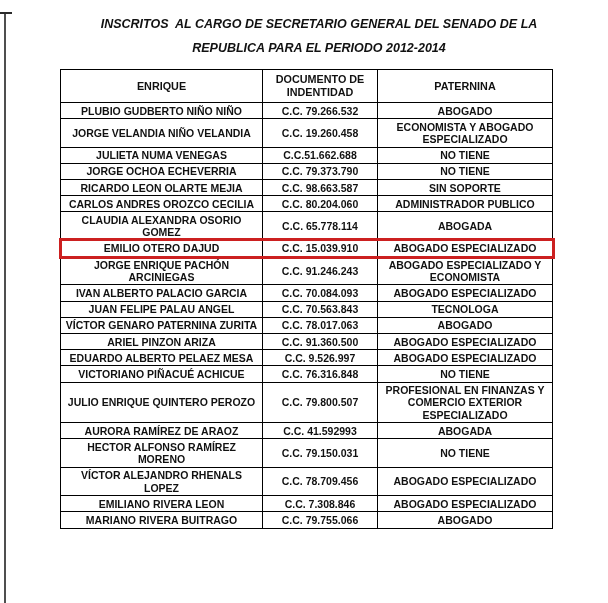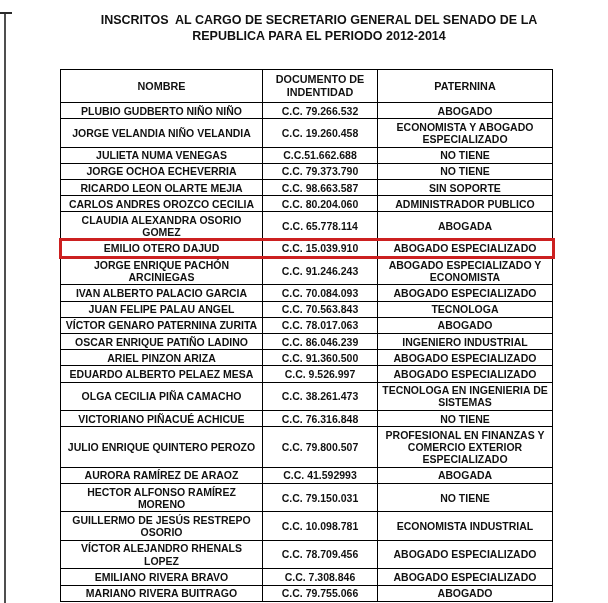--- a/index.html
+++ b/index.html
@@ -33,22 +33,23 @@
     width: 12px;
     height: 2px;
     background: #2a2a2a;
   }
   .doc-title {
     margin: 12px 30px 0 60px;
     text-align: center;
     font-size: 12.5px;
     font-weight: bold;
     color: #111111;
-    line-height: 16px;
+    line-height: 24px;
     white-space: pre-wrap;
+    font-style: italic;
   }
   table.roster {
     position: absolute;
     left: 60px;
     top: 57px;
     width: 492px;
     border-collapse: collapse;
     table-layout: fixed;
   }
   table.roster col.c-name { width: 202px; }
@@ -89,21 +90,21 @@
 REPUBLICA PARA EL PERIODO 2012-2014</div>
 
   <table class="roster">
     <colgroup>
       <col class="c-name">
       <col class="c-doc">
       <col class="c-prof">
     </colgroup>
     <thead>
       <tr>
-        <th>NOMBRE</th>
+        <th>ENRIQUE</th>
         <th>DOCUMENTO DE
 INDENTIDAD</th>
         <th>PATERNINA</th>
       </tr>
     </thead>
     <tbody id="roster-body">
     <tr>
           <td>PLUBIO GUDBERTO NIÑO NIÑO</td>
           <td>C.C. 79.266.532</td>
           <td>ABOGADO</td>
@@ -159,39 +160,28 @@
           <td>JUAN FELIPE PALAU ANGEL</td>
           <td>C.C. 70.563.843</td>
           <td>TECNOLOGA</td>
         </tr>
         <tr>
           <td>VÍCTOR GENARO PATERNINA ZURITA</td>
           <td>C.C. 78.017.063</td>
           <td>ABOGADO</td>
         </tr>
         <tr>
-          <td>OSCAR ENRIQUE PATIÑO LADINO</td>
-          <td>C.C. 86.046.239</td>
-          <td>INGENIERO INDUSTRIAL</td>
-        </tr>
-        <tr>
           <td>ARIEL PINZON ARIZA</td>
           <td>C.C. 91.360.500</td>
           <td>ABOGADO ESPECIALIZADO</td>
         </tr>
         <tr>
           <td>EDUARDO ALBERTO PELAEZ MESA</td>
           <td>C.C. 9.526.997</td>
           <td>ABOGADO ESPECIALIZADO</td>
-        </tr>
-        <tr>
-          <td>OLGA CECILIA PIÑA CAMACHO</td>
-          <td>C.C. 38.261.473</td>
-          <td>TECNOLOGA EN INGENIERIA DE
-SISTEMAS</td>
         </tr>
         <tr>
           <td>VICTORIANO PIÑACUÉ ACHICUE</td>
           <td>C.C. 76.316.848</td>
           <td>NO TIENE</td>
         </tr>
         <tr>
           <td>JULIO ENRIQUE QUINTERO PEROZO</td>
           <td>C.C. 79.800.507</td>
           <td>PROFESIONAL EN FINANZAS Y
@@ -202,32 +192,26 @@
           <td>AURORA RAMÍREZ DE ARAOZ</td>
           <td>C.C. 41.592993</td>
           <td>ABOGADA</td>
         </tr>
         <tr>
           <td>HECTOR ALFONSO RAMÍREZ MORENO</td>
           <td>C.C. 79.150.031</td>
           <td>NO TIENE</td>
         </tr>
         <tr>
-          <td>GUILLERMO DE JESÚS RESTREPO
-OSORIO</td>
-          <td>C.C. 10.098.781</td>
-          <td>ECONOMISTA INDUSTRIAL</td>
-        </tr>
-        <tr>
           <td>VÍCTOR ALEJANDRO RHENALS LOPEZ</td>
           <td>C.C. 78.709.456</td>
           <td>ABOGADO ESPECIALIZADO</td>
         </tr>
         <tr>
-          <td>EMILIANO RIVERA BRAVO</td>
+          <td>EMILIANO RIVERA LEON</td>
           <td>C.C. 7.308.846</td>
           <td>ABOGADO ESPECIALIZADO</td>
         </tr>
         <tr>
           <td>MARIANO RIVERA BUITRAGO</td>
           <td>C.C. 79.755.066</td>
           <td>ABOGADO</td>
         </tr>
       </tbody>
   </table>

